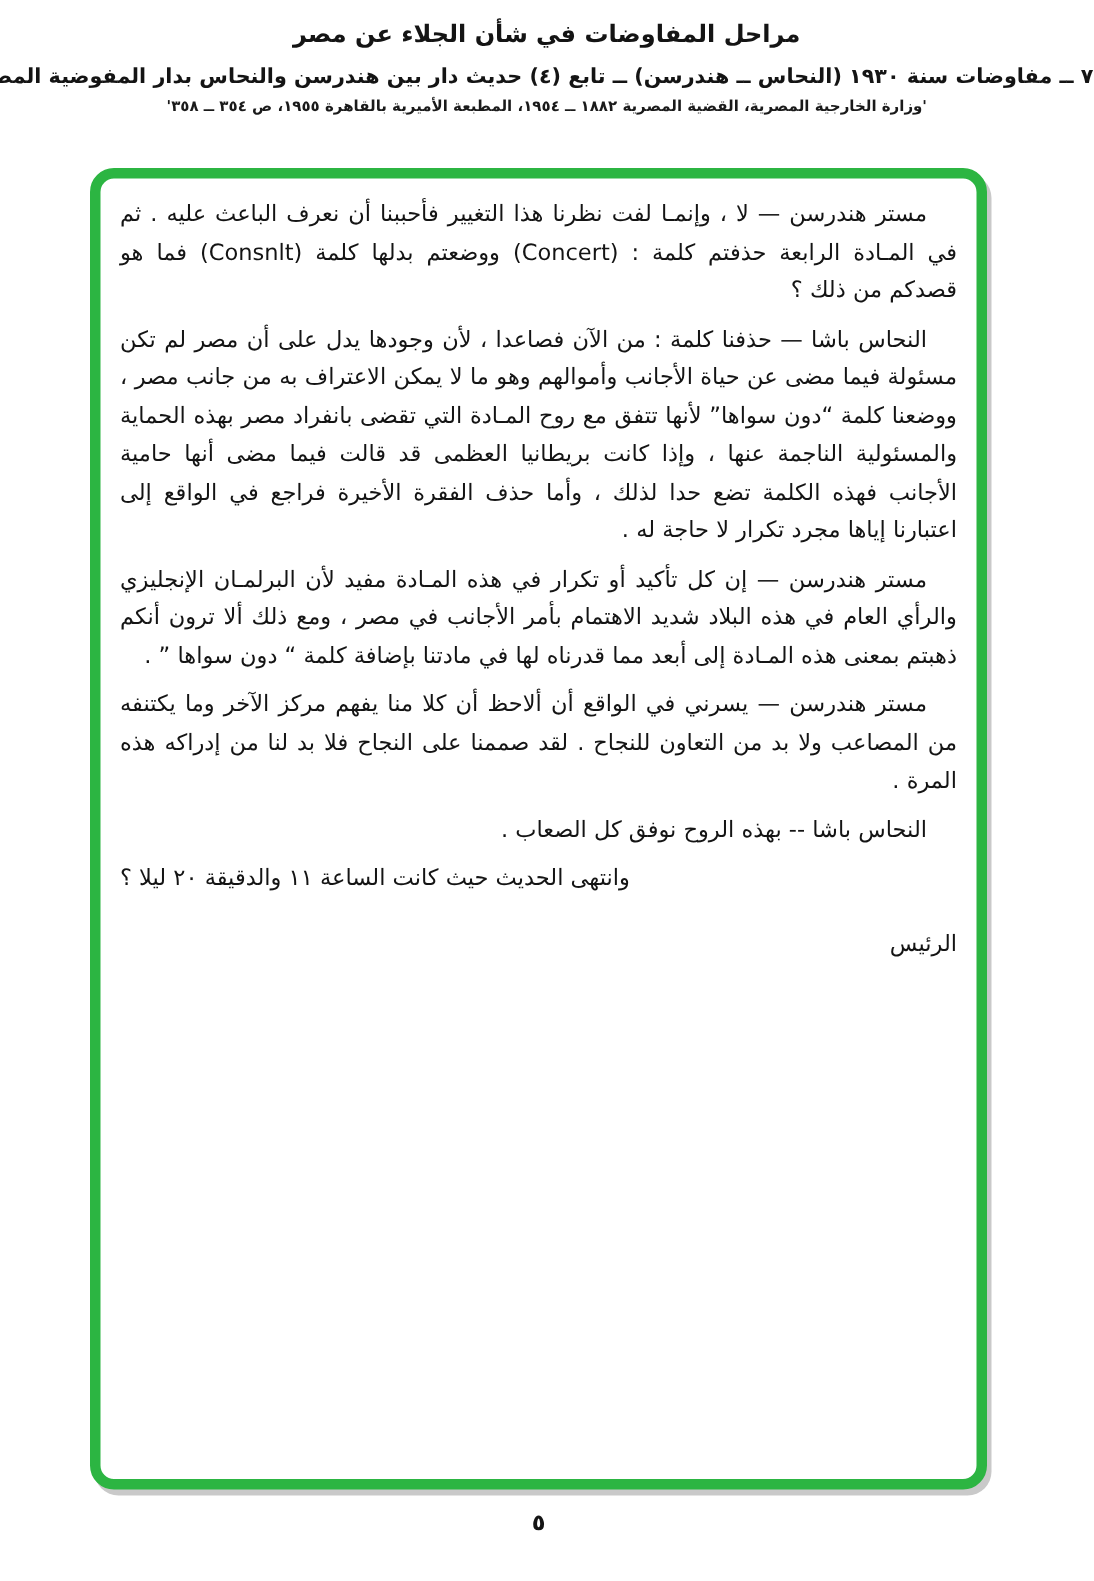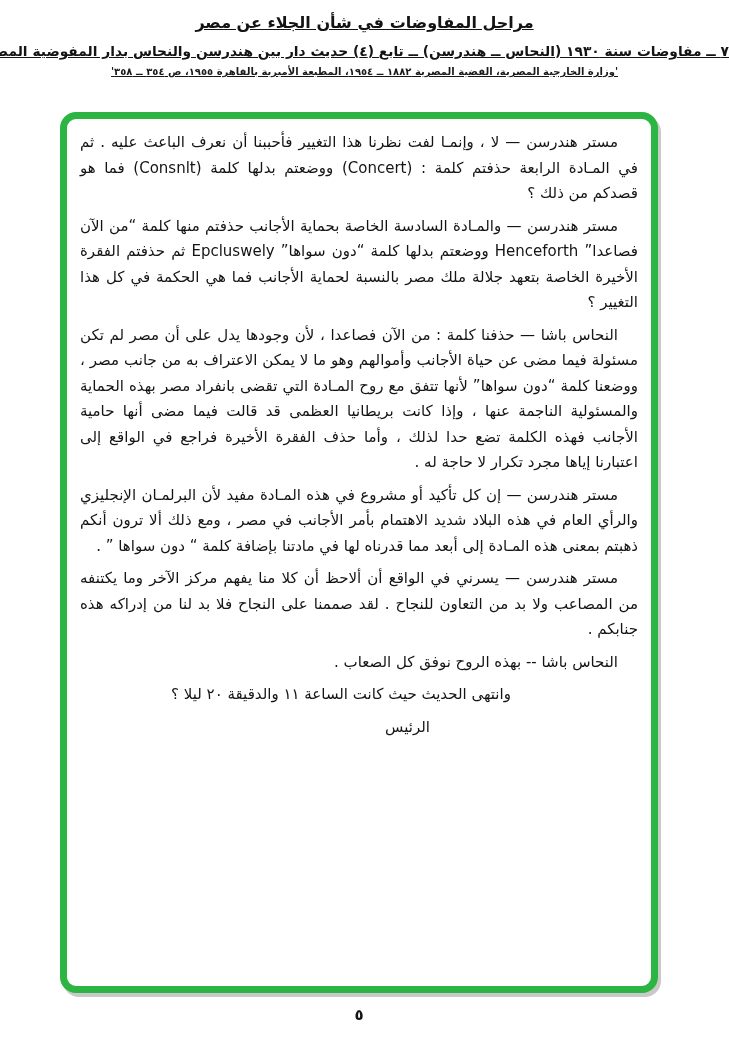--- a/index.html
+++ b/index.html
@@ -1,69 +1,68 @@
 <!DOCTYPE html>
 <html lang="ar"><head>
 <meta charset="utf-8">
 <style>
   html,body{margin:0;padding:0;}
   body{
     width:729px;height:1054px;background:#ffffff;
     font-family:"DejaVu Sans", sans-serif;color:#141414;
     overflow:hidden;
   }
-  .page{position:relative;width:729px;height:1054px;background:#ffffff;text-decoration:underline;}
+  .page{position:relative;width:729px;height:1054px;background:#ffffff;}
 
   
   .hdr{direction:rtl;text-align:center;}
   .hdr-title{padding-top:13px;font-size:16px;font-weight:bold;}
   .hdr-subtitle{margin-top:11px;font-size:13.8px;font-weight:bold;white-space:nowrap;}
   .hdr-source{margin-top:7px;font-size:10px;font-weight:bold;white-space:nowrap;color:#1a1a1a;}
 
   
   .greenbox{
     position:absolute;left:60px;top:112px;width:598px;height:881px;
     box-sizing:border-box;border:7px solid #0ea5e9;border-radius:16px;
     box-shadow:3px 4px 0 #c9c9c9;
     padding:11px 13px 8px 13px;
     direction:rtl;overflow:hidden;background:#ffffff;
   }
   .para{
     margin:0 0 7px 0;font-size:15px;line-height:25.5px;
     text-align:justify;text-indent:20px;
   }
   .time-note{
-    margin:2px 36px 7px 0;font-size:15px;line-height:25.5px;
-    text-align:center;
+    margin:2px 36px 18px 0;font-size:15px;line-height:25.5px;
+    text-align:left;
   }
-  .sig-title{font-size:15px;line-height:25px;text-align:center;padding-left:97px;}
+  .sig-title{font-size:15px;line-height:25px;text-align:right;padding-left:97px;}
 
   
   .pagenum{
     position:absolute;left:60px;top:1006px;width:598px;
     text-align:center;font-size:15px;font-weight:bold;
   }
 </style>
 </head>
 <body>
 
 <div class="page">
 
   <header class="hdr">
     <div class="hdr-title">مراحل المفاوضات في شأن الجلاء عن مصر</div>
     <div class="hdr-subtitle">٧ ــ مفاوضات سنة ١٩٣٠ (النحاس ــ هندرسن) ــ تابع (٤) حديث دار بين هندرسن والنحاس بدار المفوضية المصرية</div>
     <div class="hdr-source">'وزارة الخارجية المصرية، القضية المصرية ١٨٨٢ ــ ١٩٥٤، المطبعة الأميرية بالقاهرة ١٩٥٥، ص ٣٥٤ ــ ٣٥٨'</div>
   </header>
 
   <div class="greenbox" style="border-color: rgb(44, 181, 66);">
     <p class="para">مستر هندرسن — لا ، وإنمـا لفت نظرنا هذا التغيير فأحببنا أن نعرف الباعث عليه . ثم في المـادة الرابعة حذفتم كلمة : (Concert) ووضعتم بدلها كلمة (Consnlt) فما هو قصدكم من ذلك ؟</p>
-    <p class="para">مستر هندرسن — والمـادة السادسة الخاصة بحماية الأجانب حذفتم منها كلمة “من الآن فصاعدا” Henceforth ووضعتم بدلها كلمة “دون سواها” Epcluswely ثم حذفتم الفقرة الأخيرة الخاصة بتعهد جلالة ملك مصر بالنسبة لحماية الأجانب فما هي الحكمة في كل هذا التغيير ؟</p>
     <p class="para">النحاس باشا — حذفنا كلمة : من الآن فصاعدا ، لأن وجودها يدل على أن مصر لم تكن مسئولة فيما مضى عن حياة الأجانب وأموالهم وهو ما لا يمكن الاعتراف به من جانب مصر ، ووضعنا كلمة “دون سواها” لأنها تتفق مع روح المـادة التي تقضى بانفراد مصر بهذه الحماية والمسئولية الناجمة عنها ، وإذا كانت بريطانيا العظمى قد قالت فيما مضى أنها حامية الأجانب فهذه الكلمة تضع حدا لذلك ، وأما حذف الفقرة الأخيرة فراجع في الواقع إلى اعتبارنا إياها مجرد تكرار لا حاجة له .</p>
-    <p class="para">مستر هندرسن — إن كل تأكيد أو مشروع في هذه المـادة مفيد لأن البرلمـان الإنجليزي والرأي العام في هذه البلاد شديد الاهتمام بأمر الأجانب في مصر ، ومع ذلك ألا ترون أنكم ذهبتم بمعنى هذه المـادة إلى أبعد مما قدرناه لها في مادتنا بإضافة كلمة “ دون سواها ” .</p>
-    <p class="para">مستر هندرسن — يسرني في الواقع أن ألاحظ أن كلا منا يفهم مركز الآخر وما يكتنفه من المصاعب ولا بد من التعاون للنجاح . لقد صممنا على النجاح فلا بد لنا من إدراكه هذه جنابكم .</p>
+    <p class="para">مستر هندرسن — إن كل تأكيد أو تكرار في هذه المـادة مفيد لأن البرلمـان الإنجليزي والرأي العام في هذه البلاد شديد الاهتمام بأمر الأجانب في مصر ، ومع ذلك ألا ترون أنكم ذهبتم بمعنى هذه المـادة إلى أبعد مما قدرناه لها في مادتنا بإضافة كلمة “ دون سواها ” .</p>
+    <p class="para">مستر هندرسن — يسرني في الواقع أن ألاحظ أن كلا منا يفهم مركز الآخر وما يكتنفه من المصاعب ولا بد من التعاون للنجاح . لقد صممنا على النجاح فلا بد لنا من إدراكه هذه المرة .</p>
     <p class="para">النحاس باشا -- بهذه الروح نوفق كل الصعاب .</p>
 
     <div class="time-note">وانتهى الحديث حيث كانت الساعة ١١ والدقيقة ٢٠ ليلا ؟</div>
     <div class="sig-title">الرئيس</div>
 
   </div>
 
   <div class="pagenum">٥</div>
 
 </div>

